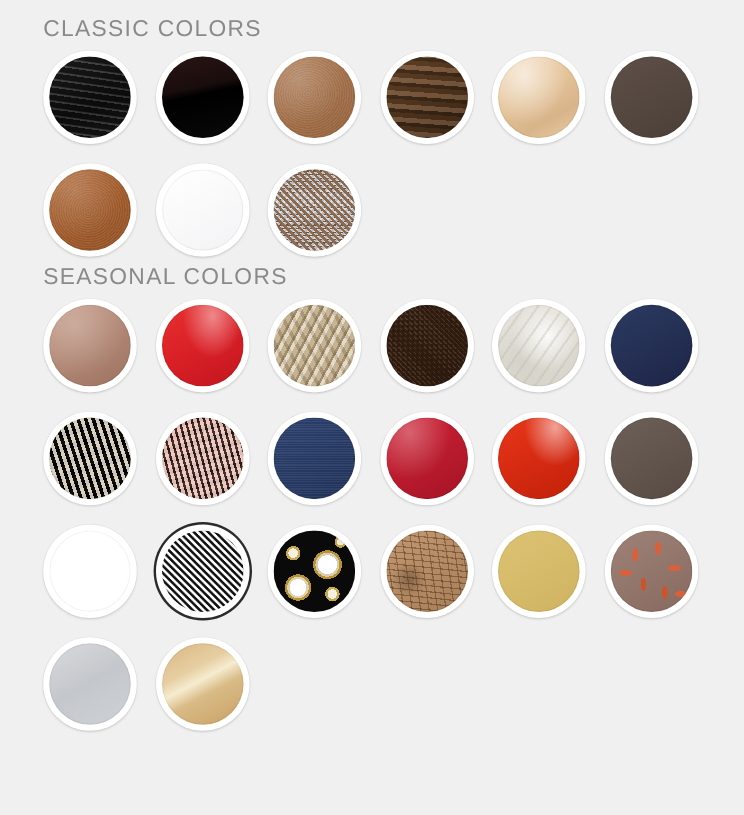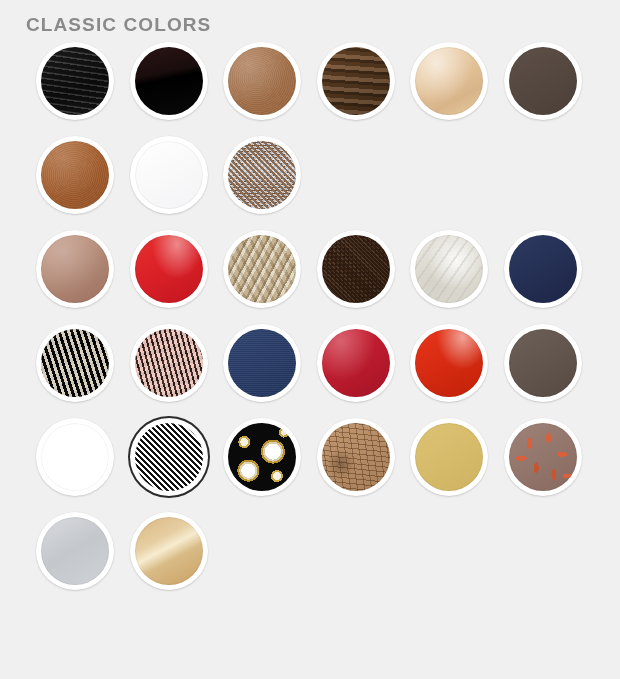--- a/index.html
+++ b/index.html
@@ -16,25 +16,25 @@
   .palette-panel {
     width: 620px;
     height: 679px;
     box-sizing: border-box;
     padding: 0 0 0 0;
     background: #f0f0f0;
   }
   .section { margin: 0; }
   .section-title {
     font-size: 19px;
-    font-weight: 700;
+    font-weight: 400;
     letter-spacing: 1.1px;
     color: #8a8a8a;
     margin: 0;
-    padding: 0 0 0 26px;
+    padding: 0 0 0 36px;
     line-height: 1;
     text-transform: uppercase;
     font-family: "Liberation Sans", sans-serif;
   }
   #classic-section .section-title { padding-top: 15px; }
   #seasonal-section .section-title { padding-top: 0px; }
 
   .swatch-grid {
     display: grid;
     grid-template-columns: repeat(6, 93.6px);
@@ -290,20 +290,21 @@
         </div>
         <div class="swatch-cell">
           <div class="swatch">
             <div class="swatch-inner fx-tweed-grey"></div>
           </div>
         </div>
       </div>
   </div>
 
   <div class="section" id="seasonal-section">
+    <h2 class="section-title">SEASONAL COLORS</h2>
     <div class="swatch-grid" id="seasonal-grid">
         <div class="swatch-cell">
           <div class="swatch">
             <div class="swatch-inner fx-dusty-rose"></div>
           </div>
         </div>
         <div class="swatch-cell">
           <div class="swatch">
             <div class="swatch-inner fx-red-patent"></div>
           </div>

